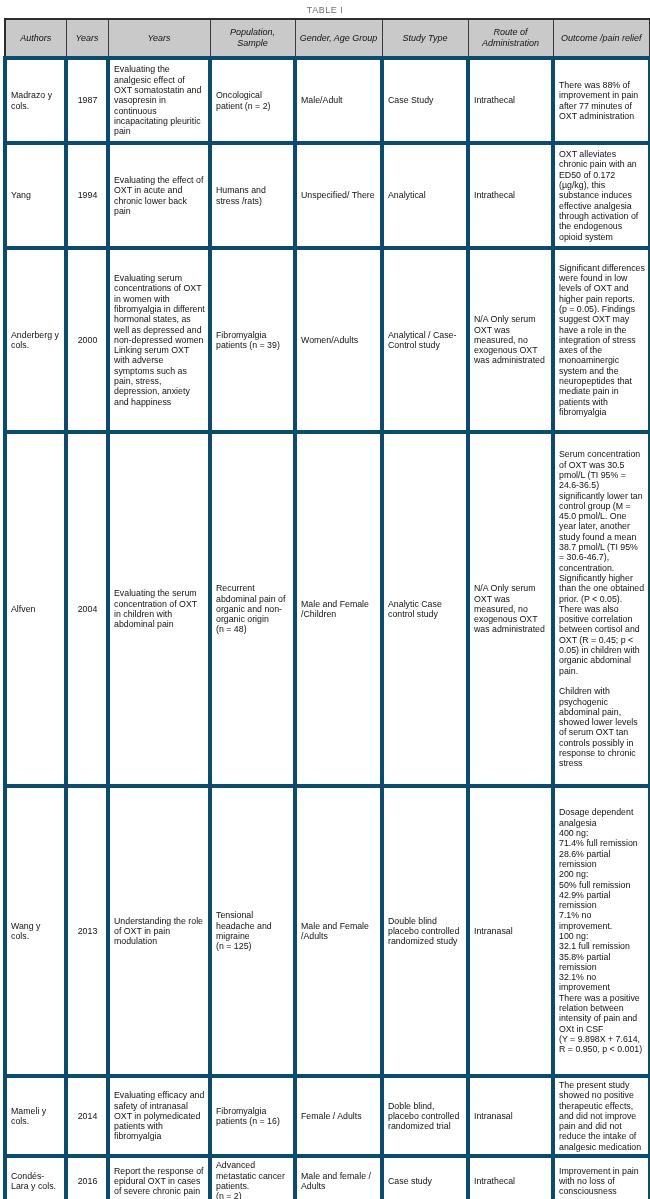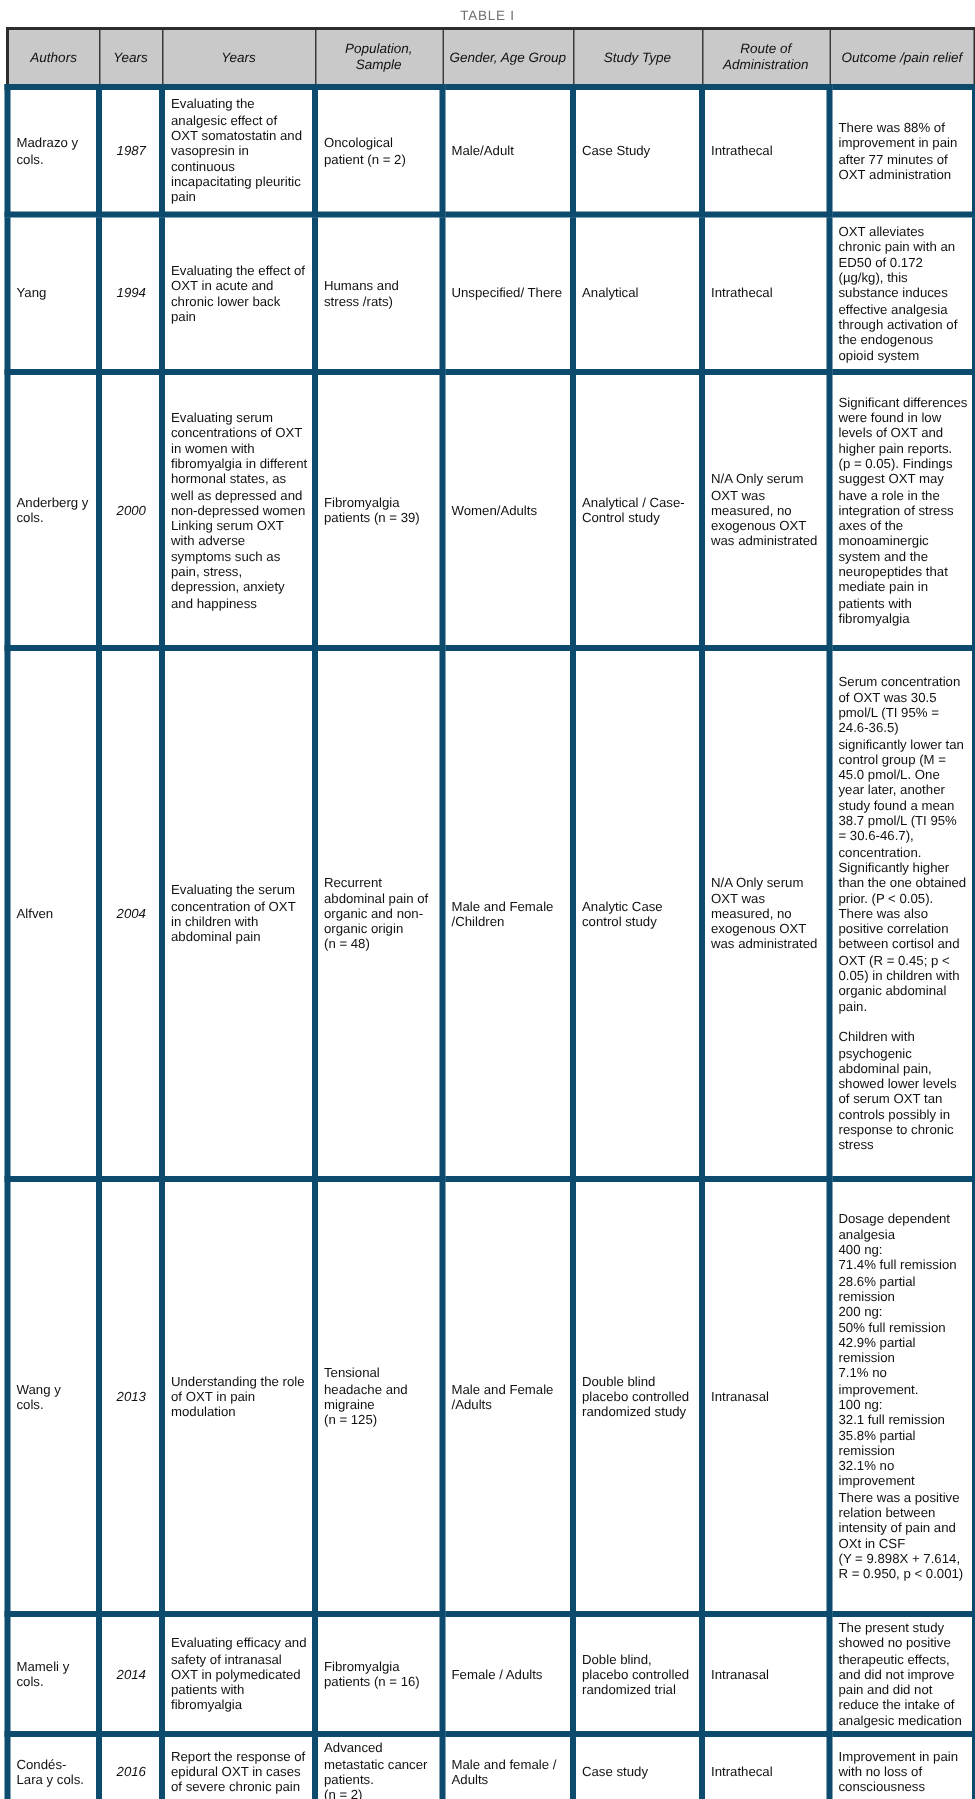--- a/index.html
+++ b/index.html
@@ -50,21 +50,20 @@
     vertical-align: middle;
     text-align: left;
     padding: 2px 3px 2px 4px;
     border: 4px solid #0c4a6e;
     white-space: pre-line;
     word-wrap: break-word;
     color: #111;
   }
   .study-table td.year-cell {
     text-align: center;
-    font-style: italic;
   }
   
   col.c-authors { width: 61px; }
   col.c-years   { width: 42px; }
   col.c-aims    { width: 102px; }
   col.c-pop     { width: 85px; }
   col.c-gender  { width: 87px; }
   col.c-study   { width: 86px; }
   col.c-route   { width: 85px; }
   col.c-outcome { width: 97px; }

